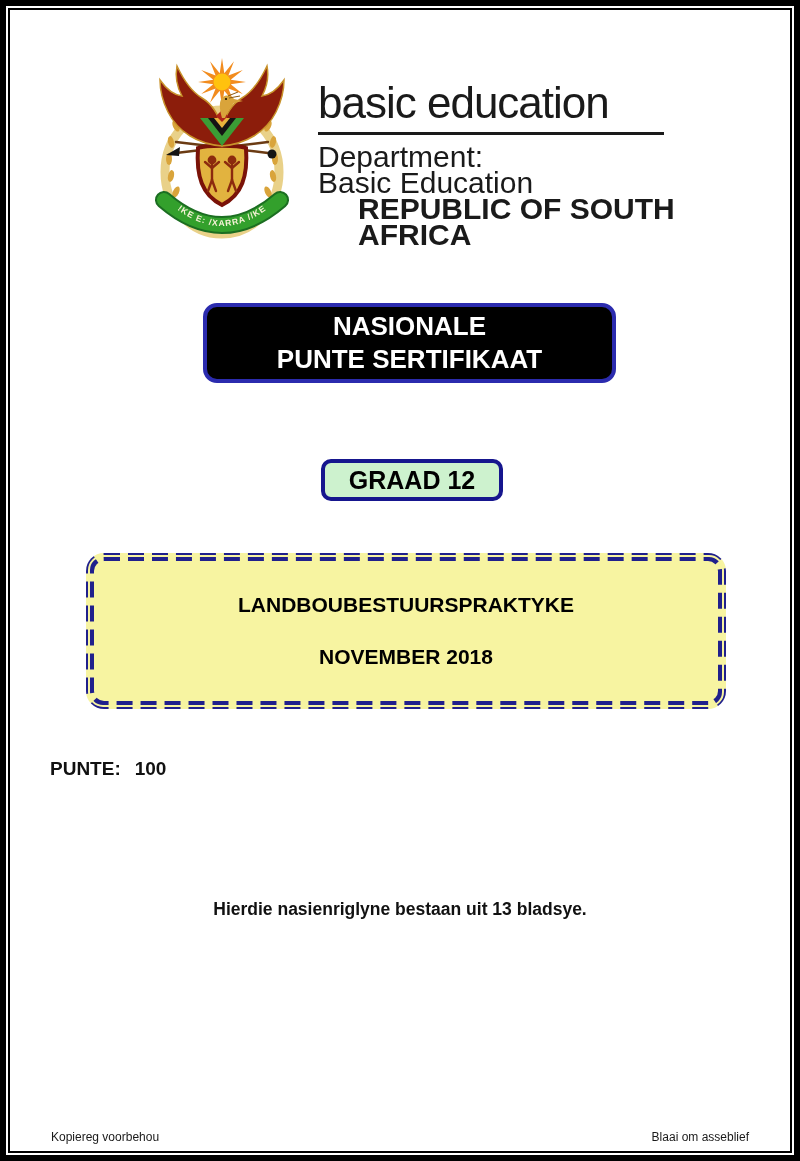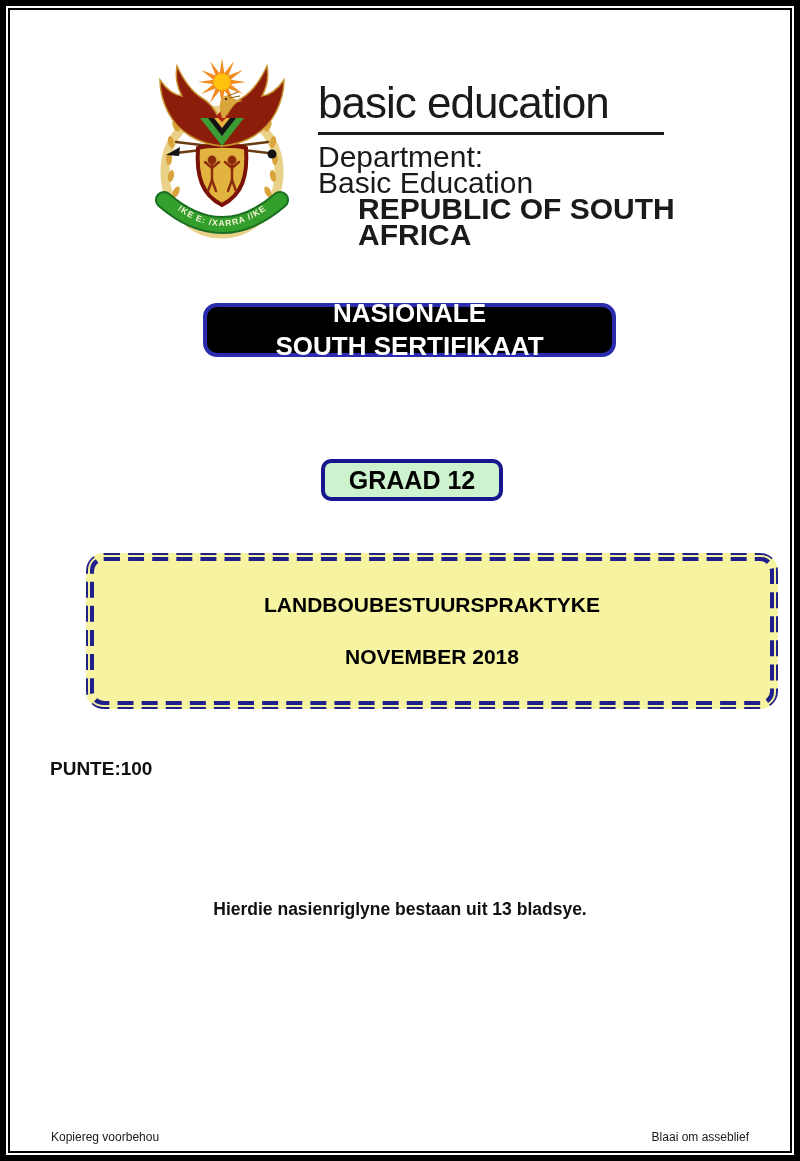--- a/index.html
+++ b/index.html
@@ -14,51 +14,51 @@
   .masthead{position:absolute;left:140px;top:48px;display:flex;}
   .coat{width:152px;height:192px;flex:0 0 auto;}
   .wordmark-block{margin-left:20px;padding-top:26px;}
   .wordmark{font-size:44px;font-weight:400;letter-spacing:-1px;color:#1a1a1a;line-height:1.05;}
   .rule{width:346px;height:3px;background:#1a1a1a;margin-top:6px;margin-bottom:9px;}
   .dept{font-size:30px;line-height:26px;color:#1a1a1a;}
   .dept .country{font-weight:bold;margin-left:40px;}
 
   
   .nsc{
-    position:absolute;left:197px;top:297px;width:413px;height:54px;box-sizing:border-box;
+    position:absolute;left:197px;top:297px;width:413px;height:80px;box-sizing:border-box;
     background:#000;border:4px solid var(--banner-border,#2b2bae);border-radius:14px;
     display:flex;flex-direction:column;justify-content:center;align-items:center;
     color:#fff;font-weight:bold;font-size:26px;line-height:33px;text-align:center;
   }
 
   
   .grade{
     position:absolute;left:315px;top:453px;width:182px;height:42px;box-sizing:border-box;
     background:var(--grade-bg,#cdf2ce);border:4px solid var(--grade-border,#16168e);border-radius:10px;
     display:flex;align-items:center;justify-content:center;
     font-weight:bold;font-size:25px;color:#000;
   }
 
   
   .subject{
-    position:absolute;left:80px;top:547px;width:692px;height:156px;box-sizing:border-box;
+    position:absolute;left:80px;top:547px;width:640px;height:156px;box-sizing:border-box;
     background:var(--subject-bg,#f7f4a1);
     border:8px dashed var(--subject-border,#20208c);border-radius:18px;
     display:flex;flex-direction:column;justify-content:space-evenly;align-items:center;
     text-align:center;font-weight:bold;font-size:21px;color:#000;padding:4px 0;
   }
   
   .subject::after{
     content:"";position:absolute;inset:-6px;border:2px solid var(--subject-bg,#f7f4a1);
     border-radius:15px;pointer-events:none;
   }
   .subject span{position:relative;z-index:1;}
 
   
-  .marks{position:absolute;left:44px;top:752px;font-weight:bold;font-size:19px;display:flex;}
+  .marks{position:absolute;left:44px;top:752px;font-weight:bold;font-size:19px;display:flex;gap:14px;}
   .note{position:absolute;left:0;top:893px;width:100%;text-align:center;font-weight:bold;font-size:17.5px;}
   .footer{position:absolute;left:45px;right:45px;top:1124px;display:flex;justify-content:space-between;font-size:12px;color:#1a1a1a;}
 </style>
 </head>
 <body>
 
 <div class="page">
   <div class="inner-frame"></div>
 
   <div class="masthead">
@@ -139,21 +139,21 @@
       <div class="dept">
         <div>Department:</div>
         <div>Basic Education</div>
         <div class="country">REPUBLIC OF SOUTH AFRICA</div>
       </div>
     </div>
   </div>
 
   <div class="nsc">
     <span>NASIONALE</span>
-    <span>SOUTH SERTIFIKAAT</span>
+    <span>PUNTE SERTIFIKAAT</span>
   </div>
 
   <div class="grade">
     <span>GRAAD 12</span>
   </div>
 
   <div class="subject">
     <span>LANDBOUBESTUURSPRAKTYKE</span>
     <span>NOVEMBER 2018</span>
   </div>

